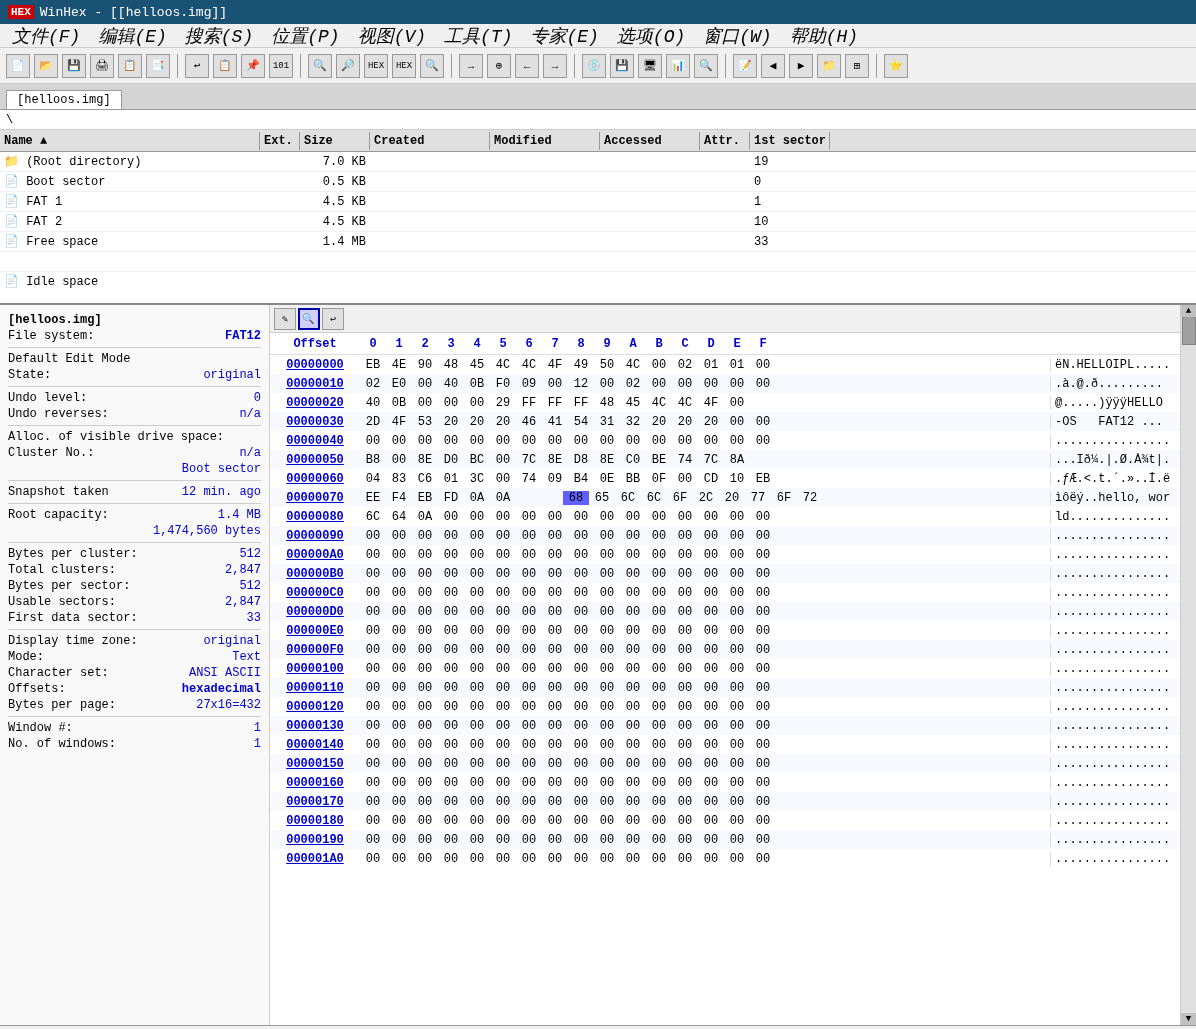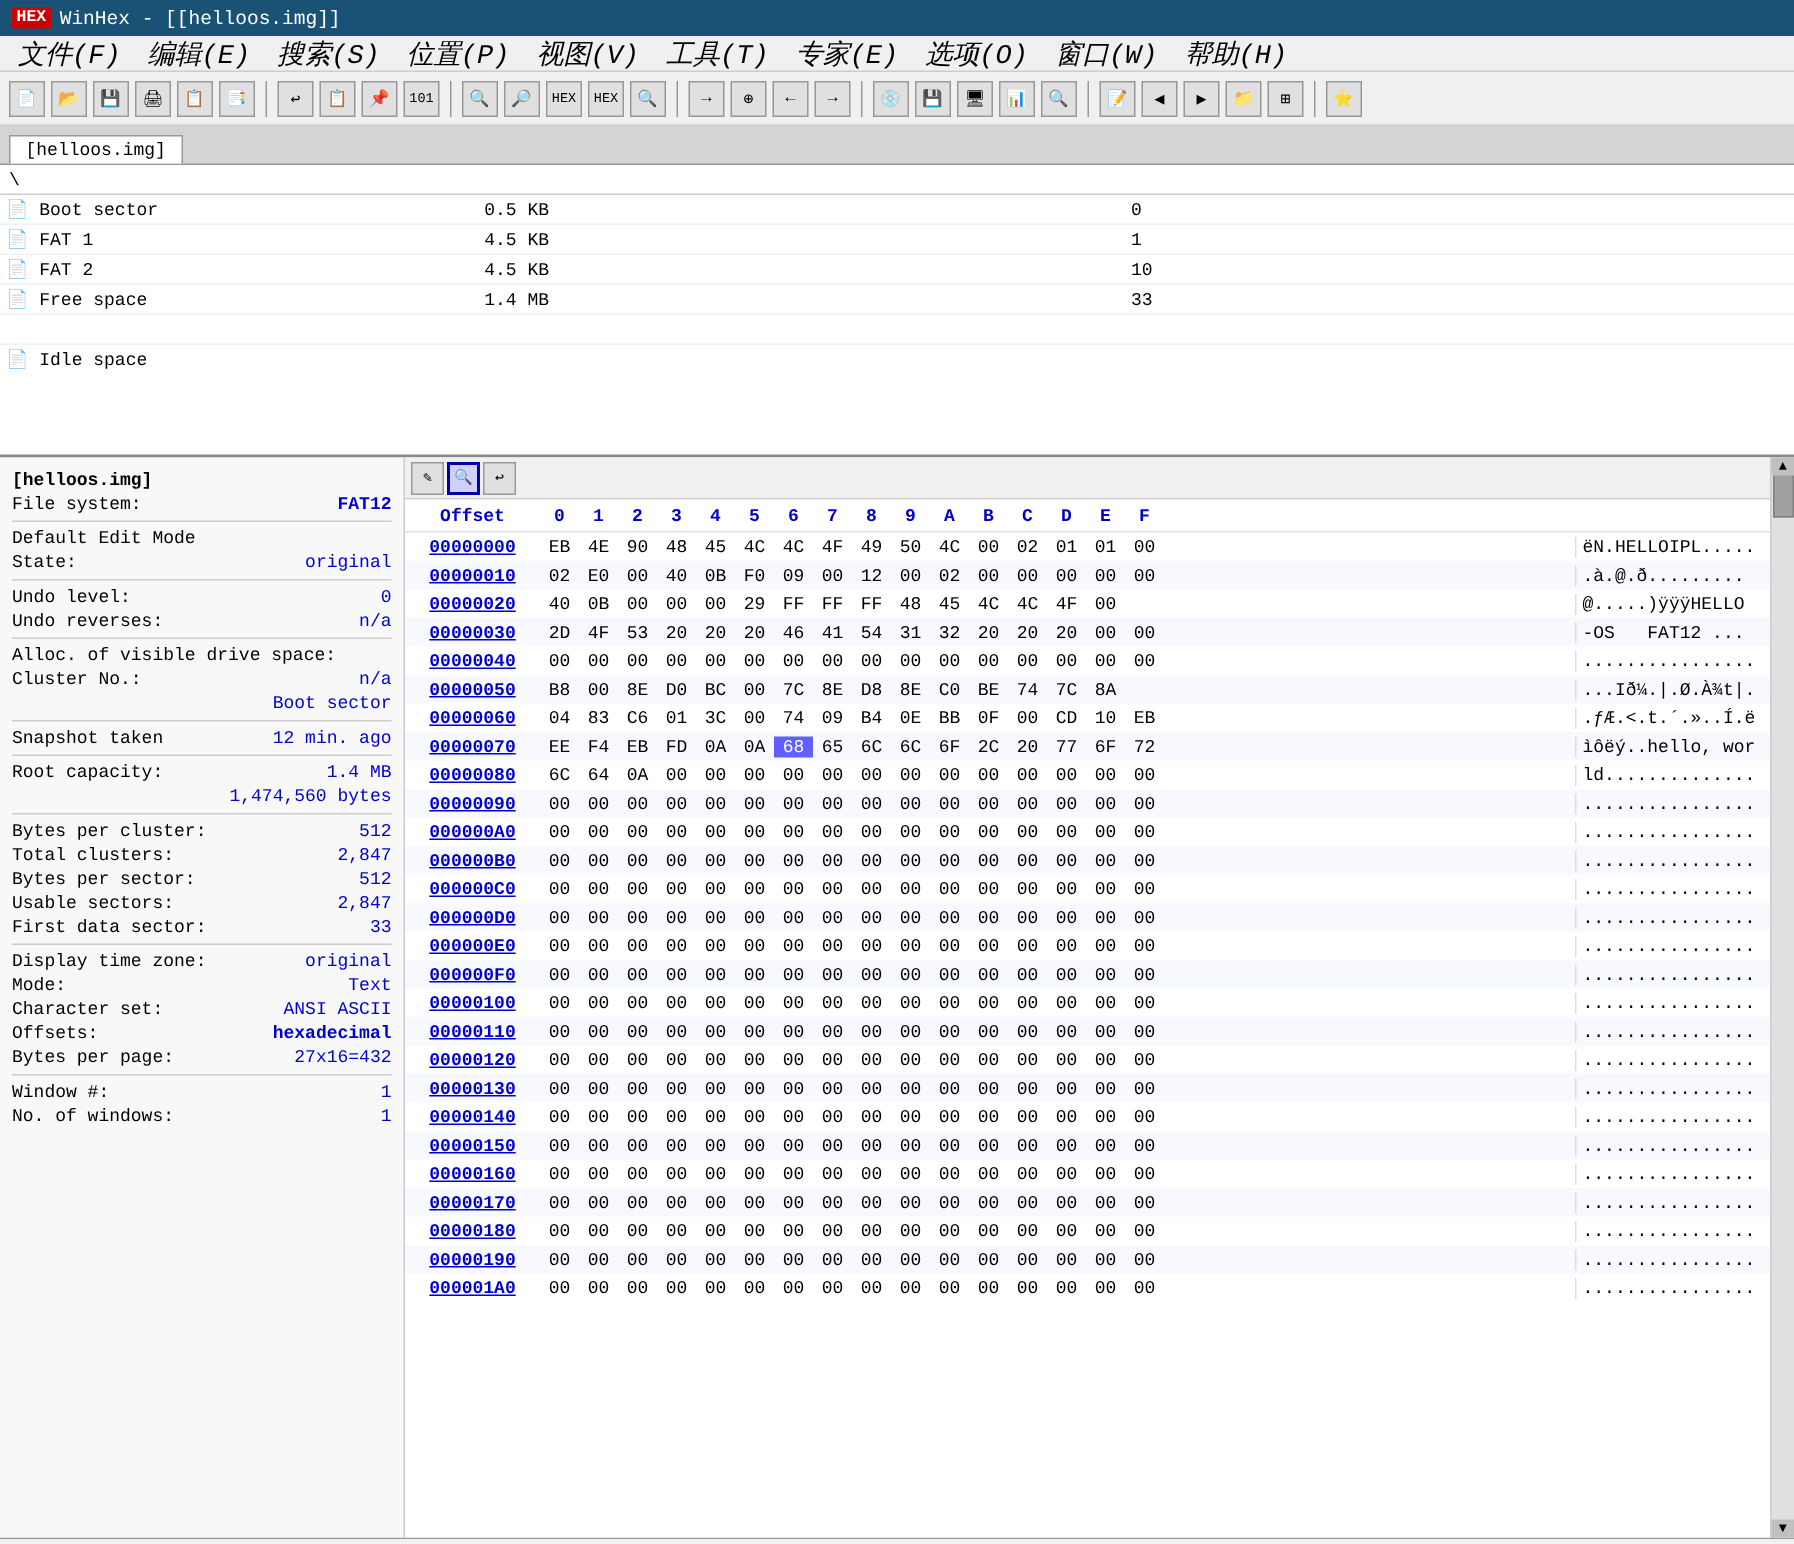--- a/index.html
+++ b/index.html
@@ -134,21 +134,44 @@
 
 <div id="tab-bar">
   <div class="tab active">[helloos.img]</div>
 </div>
 
 <div id="path-bar">
   <span>\</span>
 </div>
 
 <div id="file-list-area">
+  <div id="file-list-header">
+    <div class="fh-col" style="width:260px;">Name ▲</div>
+    <div class="fh-col" style="width:40px;">Ext.</div>
+    <div class="fh-col" style="width:70px;">Size</div>
+    <div class="fh-col" style="width:120px;">Created</div>
+    <div class="fh-col" style="width:110px;">Modified</div>
+    <div class="fh-col" style="width:100px;">Accessed</div>
+    <div class="fh-col" style="width:50px;">Attr.</div>
+    <div class="fh-col" style="width:80px;">1st sector</div>
+  </div>
   <div id="file-list-rows">
+      <div class="file-row">
+    <div class="fc" style="width:260px;">
+      <span>📁</span>
+      <span>(Root directory)</span>
+    </div>
+    <div class="fc" style="width:40px;"></div>
+    <div class="fc" style="width:70px;text-align:right;">7.0 KB</div>
+    <div class="fc" style="width:120px;"></div>
+    <div class="fc" style="width:110px;"></div>
+    <div class="fc" style="width:100px;"></div>
+    <div class="fc" style="width:50px;"></div>
+    <div class="fc" style="width:80px;">19</div>
+  </div>
       <div class="file-row">
     <div class="fc" style="width:260px;">
       <span>📄</span>
       <span>Boot sector</span>
     </div>
     <div class="fc" style="width:40px;"></div>
     <div class="fc" style="width:70px;text-align:right;">0.5 KB</div>
     <div class="fc" style="width:120px;"></div>
     <div class="fc" style="width:110px;"></div>
     <div class="fc" style="width:100px;"></div>
@@ -500,21 +523,21 @@
         </div>
         <div class="hex-row">
           <div class="hex-addr">00000070</div>
           <div class="hex-bytes">
             <div class="hex-byte">EE</div>
             <div class="hex-byte">F4</div>
             <div class="hex-byte">EB</div>
             <div class="hex-byte">FD</div>
             <div class="hex-byte">0A</div>
             <div class="hex-byte">0A</div>
-            <div class="hex-byte" style="background: rgb(96, 96, 255); color: #ffffff;">68</div>
+            <div class="hex-byte" style="background: rgb(96, 96, 255); color: #000000; margin-left: 47px;">68</div>
             <div class="hex-byte">65</div>
             <div class="hex-byte">6C</div>
             <div class="hex-byte">6C</div>
             <div class="hex-byte">6F</div>
             <div class="hex-byte">2C</div>
             <div class="hex-byte">20</div>
             <div class="hex-byte">77</div>
             <div class="hex-byte">6F</div>
             <div class="hex-byte">72</div>
           </div>

